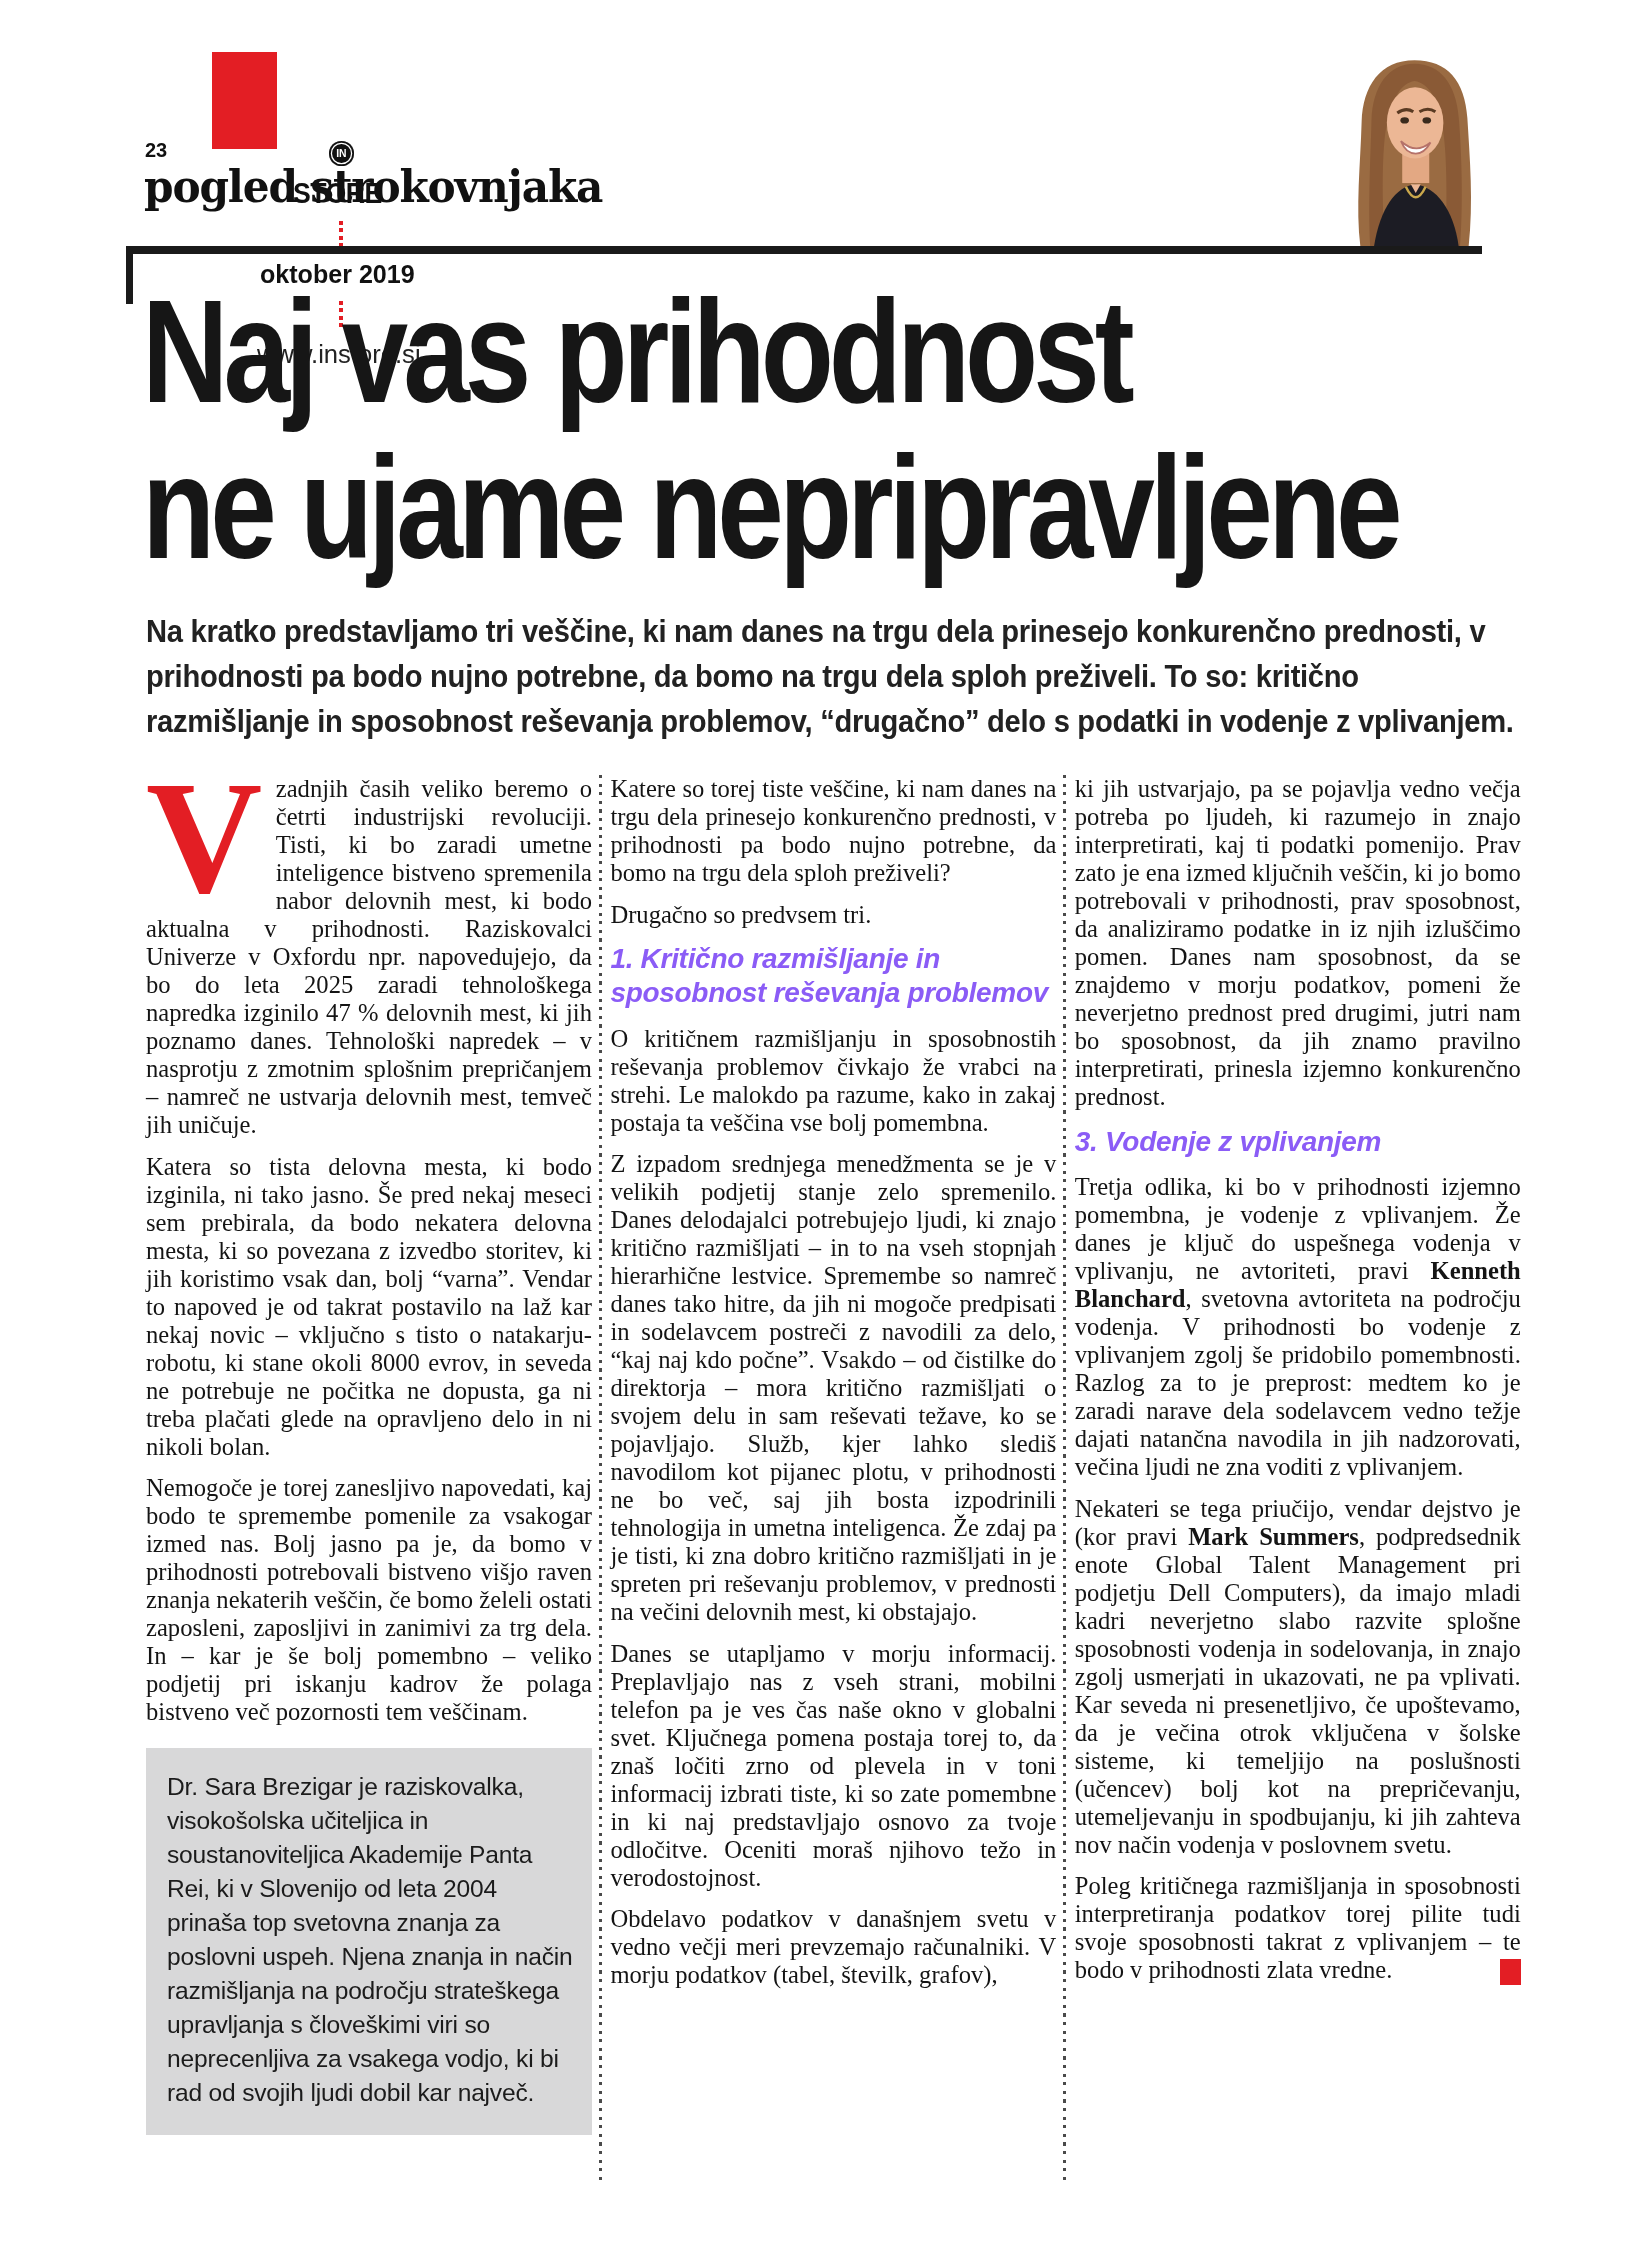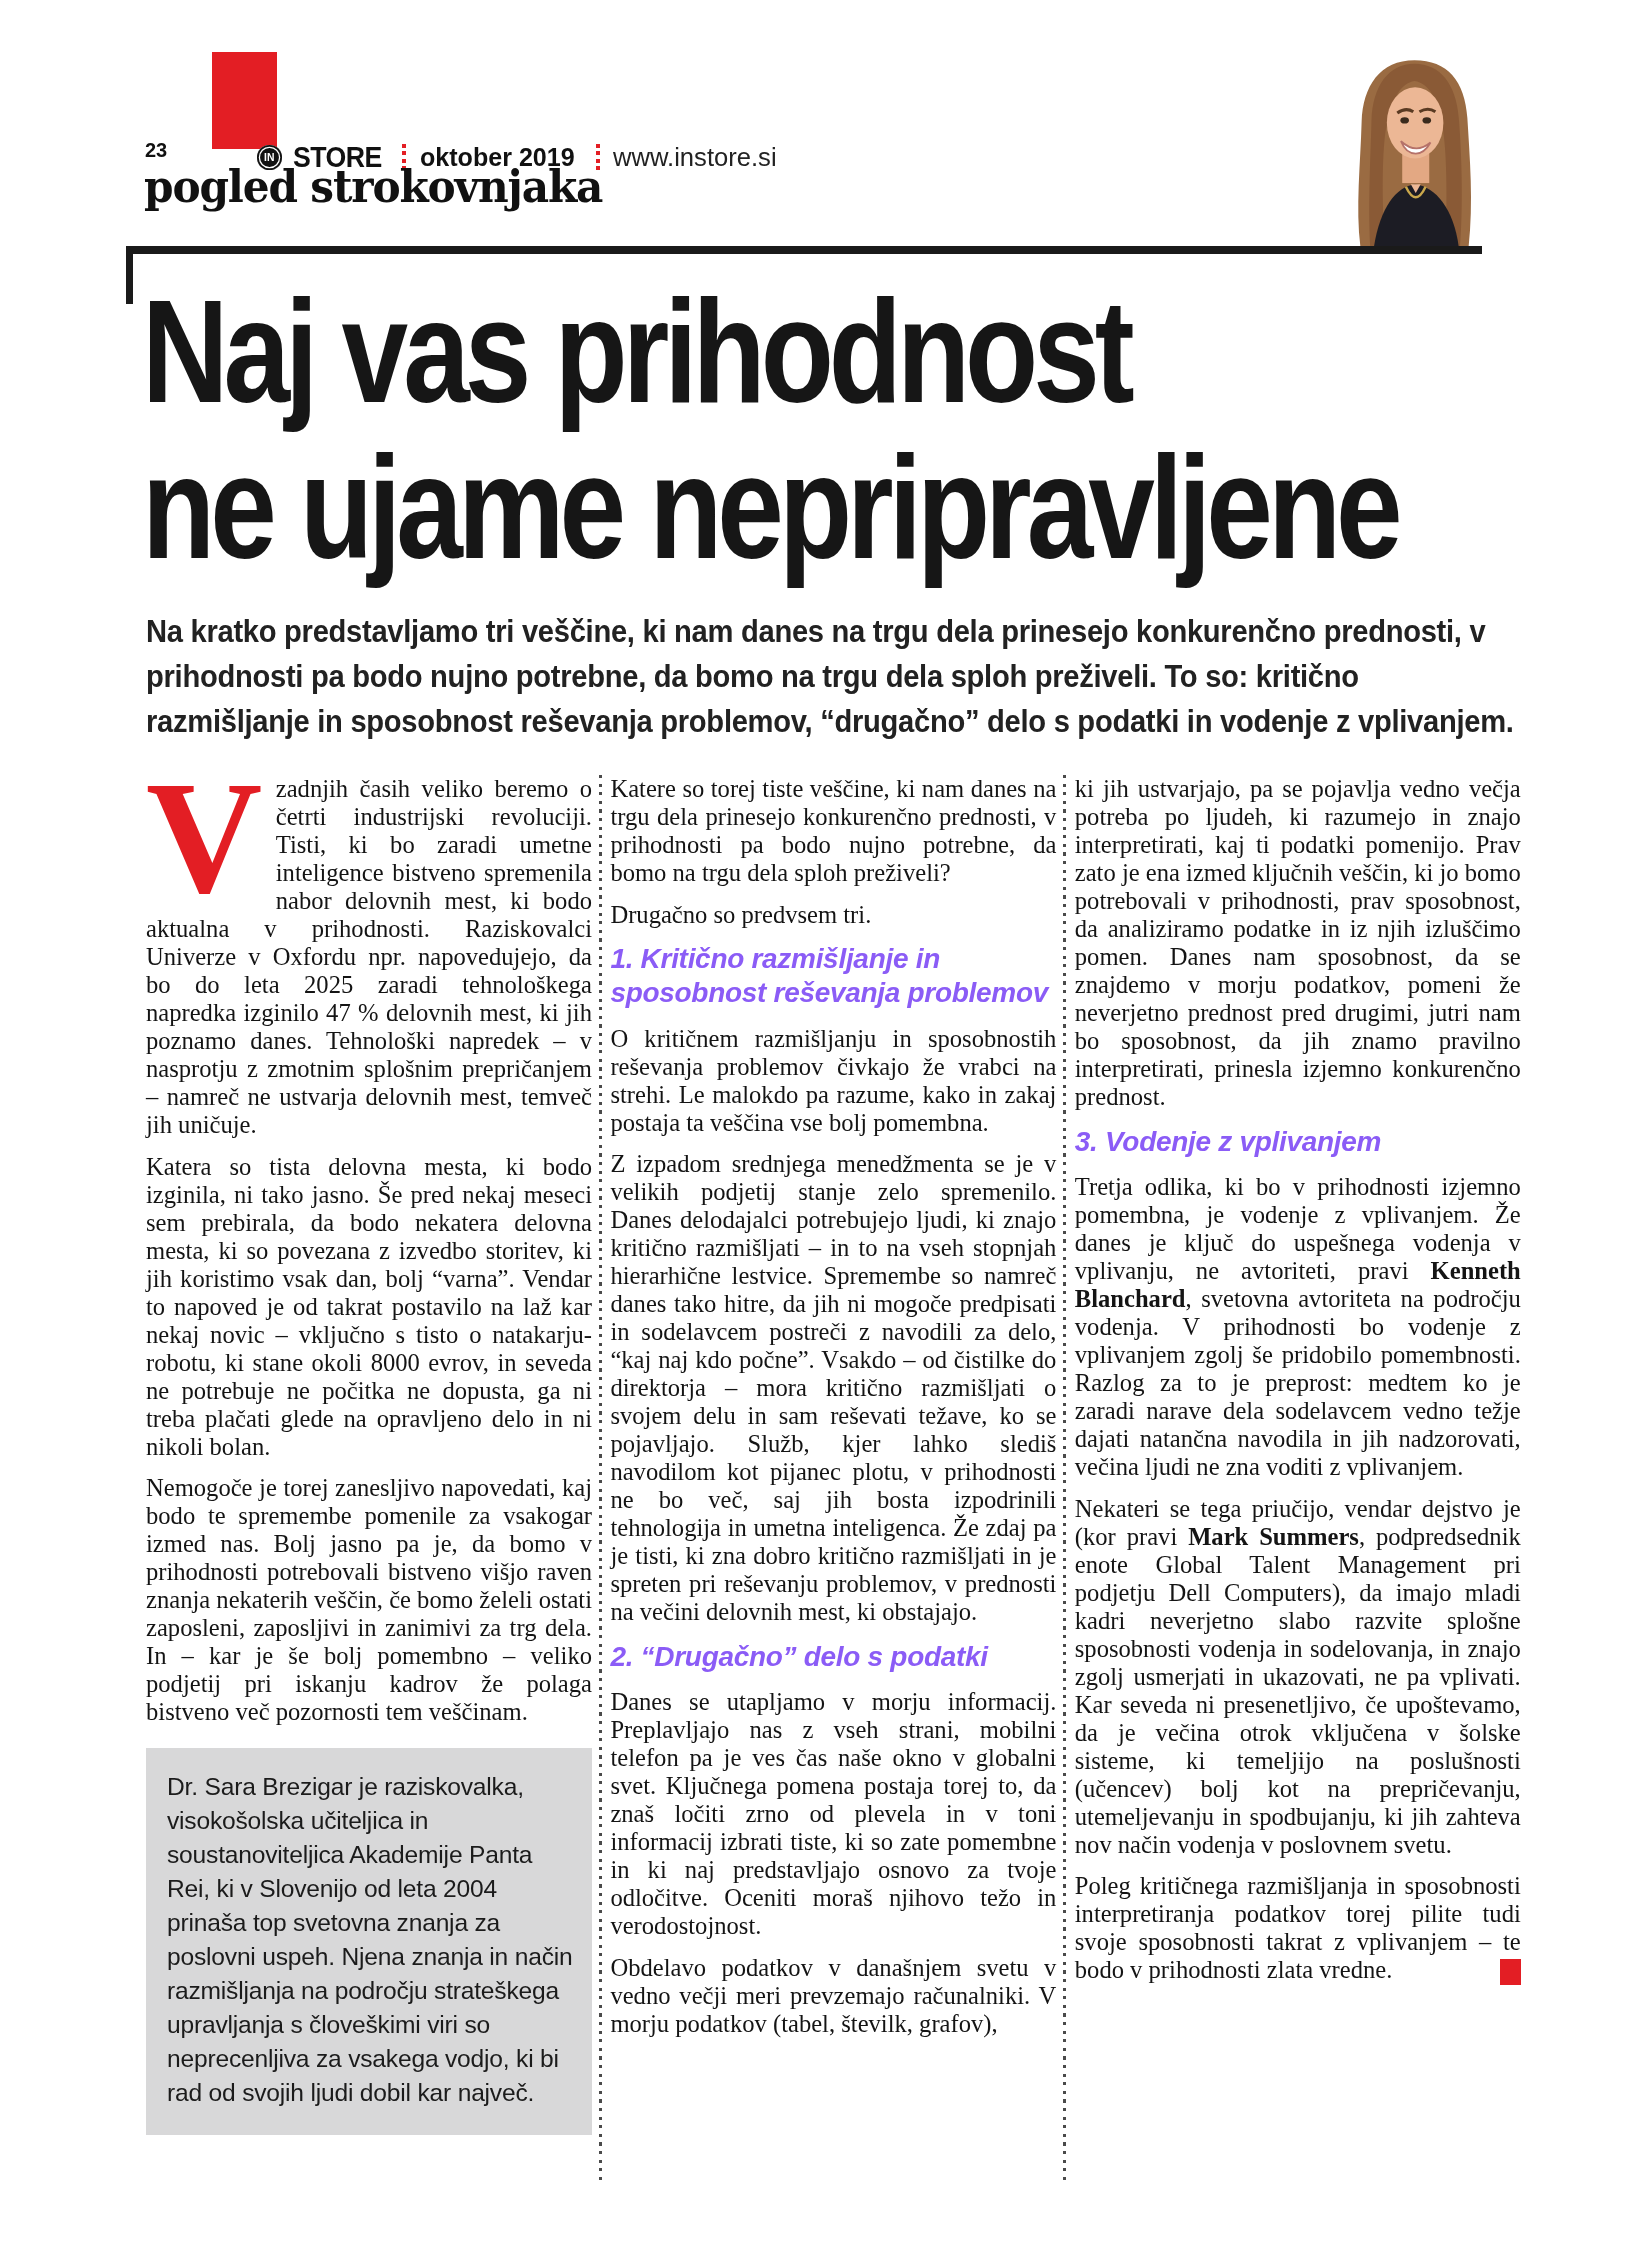--- a/index.html
+++ b/index.html
@@ -3,21 +3,21 @@
 <meta charset="utf-8">
 <style>
   html,body{margin:0;padding:0;}
   body{width:1630px;height:2261px;background:#ffffff;position:relative;overflow:hidden;
        font-family:"Liberation Sans",sans-serif;color:#1a1a1a;}
   #page{position:absolute;inset:0;}
 
   
   .page-num{position:absolute;left:145px;top:139px;font-size:20px;font-weight:bold;color:#111;}
   .red-block{position:absolute;left:212px;top:52px;width:65px;height:97px;background:#e31e24;}
-  .logo-row{position:absolute;left:257px;top:141px;display:flex;align-items:center;gap:11px;}
+  .logo-row{position:absolute;left:257px;top:141px;display:flex;align-items:center;gap:11px;flex-direction:column;}
   .in-circle{width:24.6px;height:24.6px;border-radius:50%;background:#111;color:#fff;
              display:flex;align-items:center;justify-content:center;
              font-size:10.4px;font-weight:bold;letter-spacing:0;box-shadow:inset 0 0 0 1.8px #111, inset 0 0 0 3.1px #fff;}
   .store-word{font-size:29px;font-weight:bold;letter-spacing:-0.6px;color:#111;transform:scaleX(.92);transform-origin:left;}
   .red-dots{width:3.7px;height:27px;margin:0 2.5px;
             background-image:repeating-linear-gradient(to bottom,#e31e24 0 3.7px,transparent 3.7px 7.4px);}
   .issue-date{font-size:26.4px;font-weight:bold;color:#111;transform:scaleX(.95);transform-origin:left;}
   .site-url{font-size:26.4px;font-weight:normal;color:#222;transform:scaleX(.97);transform-origin:left;}
   .section-title{position:absolute;left:144px;top:161px;font-family:"DejaVu Serif",serif;
                  font-size:44px;font-weight:bold;letter-spacing:-1.2px;color:#111;
@@ -121,21 +121,20 @@
         <div class="bio-text"><b>Dr. Sara Brezigar</b><span> je raziskovalka, visokošolska učiteljica in soustanoviteljica Akademije Panta Rei, ki v Slovenijo od leta 2004 prinaša top svetovna znanja za poslovni uspeh. Njena znanja in način razmišljanja na področju strateškega upravljanja s človeškimi viri so neprecenljiva za vsakega vodjo, ki bi rad od svojih ljudi dobil kar največ.</span></div>
       </div>
     </div>
 
     <div class="col">
       <p>Katere so torej tiste veščine, ki nam danes na trgu dela prinesejo konkurenčno prednosti, v prihodnosti pa bodo nujno potrebne, da bomo na trgu dela sploh preživeli?</p>
       <p>Drugačno so predvsem tri.</p>
       <div class="col-h">1. Kritično razmišljanje in sposobnost reševanja problemov</div>
       <p>O kritičnem razmišljanju in sposobnostih reševanja problemov čivkajo že vrabci na strehi. Le malokdo pa razume, kako in zakaj postaja ta veščina vse bolj pomembna.</p>
       <p>Z izpadom srednjega menedžmenta se je v velikih podjetij stanje zelo spremenilo. Danes delodajalci potrebujejo ljudi, ki znajo kritično razmišljati – in to na vseh stopnjah hierarhične lestvice. Spremembe so namreč danes tako hitre, da jih ni mogoče predpisati in sodelavcem postreči z navodili za delo, “kaj naj kdo počne”. Vsakdo – od čistilke do direktorja – mora kritično razmišljati o svojem delu in sam reševati težave, ko se pojavljajo. Služb, kjer lahko slediš navodilom kot pijanec plotu, v prihodnosti ne bo več, saj jih bosta izpodrinili tehnologija in umetna inteligenca. Že zdaj pa je tisti, ki zna dobro kritično razmišljati in je spreten pri reševanju problemov, v prednosti na večini delovnih mest, ki obstajajo.</p>
-      <div class="col-h">2. “Drugačno” delo s podatki</div>
       <p>Danes se utapljamo v morju informacij. Preplavljajo nas z vseh strani, mobilni telefon pa je ves čas naše okno v globalni svet. Ključnega pomena postaja torej to, da znaš ločiti zrno od plevela in v toni informacij izbrati tiste, ki so zate pomembne in ki naj predstavljajo osnovo za tvoje odločitve. Oceniti moraš njihovo težo in verodostojnost.</p>
       <p class="last">Obdelavo podatkov v današnjem svetu v vedno večji meri prevzemajo računalniki. V morju podatkov (tabel, številk, grafov),</p>
     </div>
 
     <div class="col">
       <p>ki jih ustvarjajo, pa se pojavlja vedno večja potreba po ljudeh, ki razumejo in znajo interpretirati, kaj ti podatki pomenijo. Prav zato je ena izmed ključnih veščin, ki jo bomo potrebovali v prihodnosti, prav sposobnost, da analiziramo podatke in iz njih izluščimo pomen. Danes nam sposobnost, da se znajdemo v morju podatkov, pomeni že neverjetno prednost pred drugimi, jutri nam bo sposobnost, da jih znamo pravilno interpretirati, prinesla izjemno konkurenčno prednost.</p>
       <div class="col-h">3. Vodenje z vplivanjem</div>
       <p><span>Tretja odlika, ki bo v prihodnosti izjemno pomembna, je vodenje z vplivanjem. Že danes je ključ do uspešnega vodenja v vplivanju, ne avtoriteti, pravi </span><b class="inline-name">Kenneth Blanchard</b><span>, svetovna avtoriteta na področju vodenja. V prihodnosti bo vodenje z vplivanjem zgolj še pridobilo pomembnosti. Razlog za to je preprost: medtem ko je zaradi narave dela sodelavcem vedno težje dajati natančna navodila in jih nadzorovati, večina ljudi ne zna voditi z vplivanjem.</span></p>
       <p><span>Nekateri se tega priučijo, vendar dejstvo je (kor pravi </span><b class="inline-name">Mark Summers</b><span>, podpredsednik enote Global Talent Management pri podjetju Dell Computers), da imajo mladi kadri neverjetno slabo razvite splošne sposobnosti vodenja in sodelovanja, in znajo zgolj usmerjati in ukazovati, ne pa vplivati. Kar seveda ni presenetljivo, če upoštevamo, da je večina otrok vključena v šolske sisteme, ki temeljijo na poslušnosti (učencev) bolj kot na prepričevanju, utemeljevanju in spodbujanju, ki jih zahteva nov način vodenja v poslovnem svetu.</span></p>
       <p class="last"><span>Poleg kritičnega razmišljanja in sposobnosti interpretiranja podatkov torej pilite tudi svoje sposobnosti takrat z vplivanjem – te bodo v prihodnosti zlata vredne.</span><span class="end-mark"></span></p>

